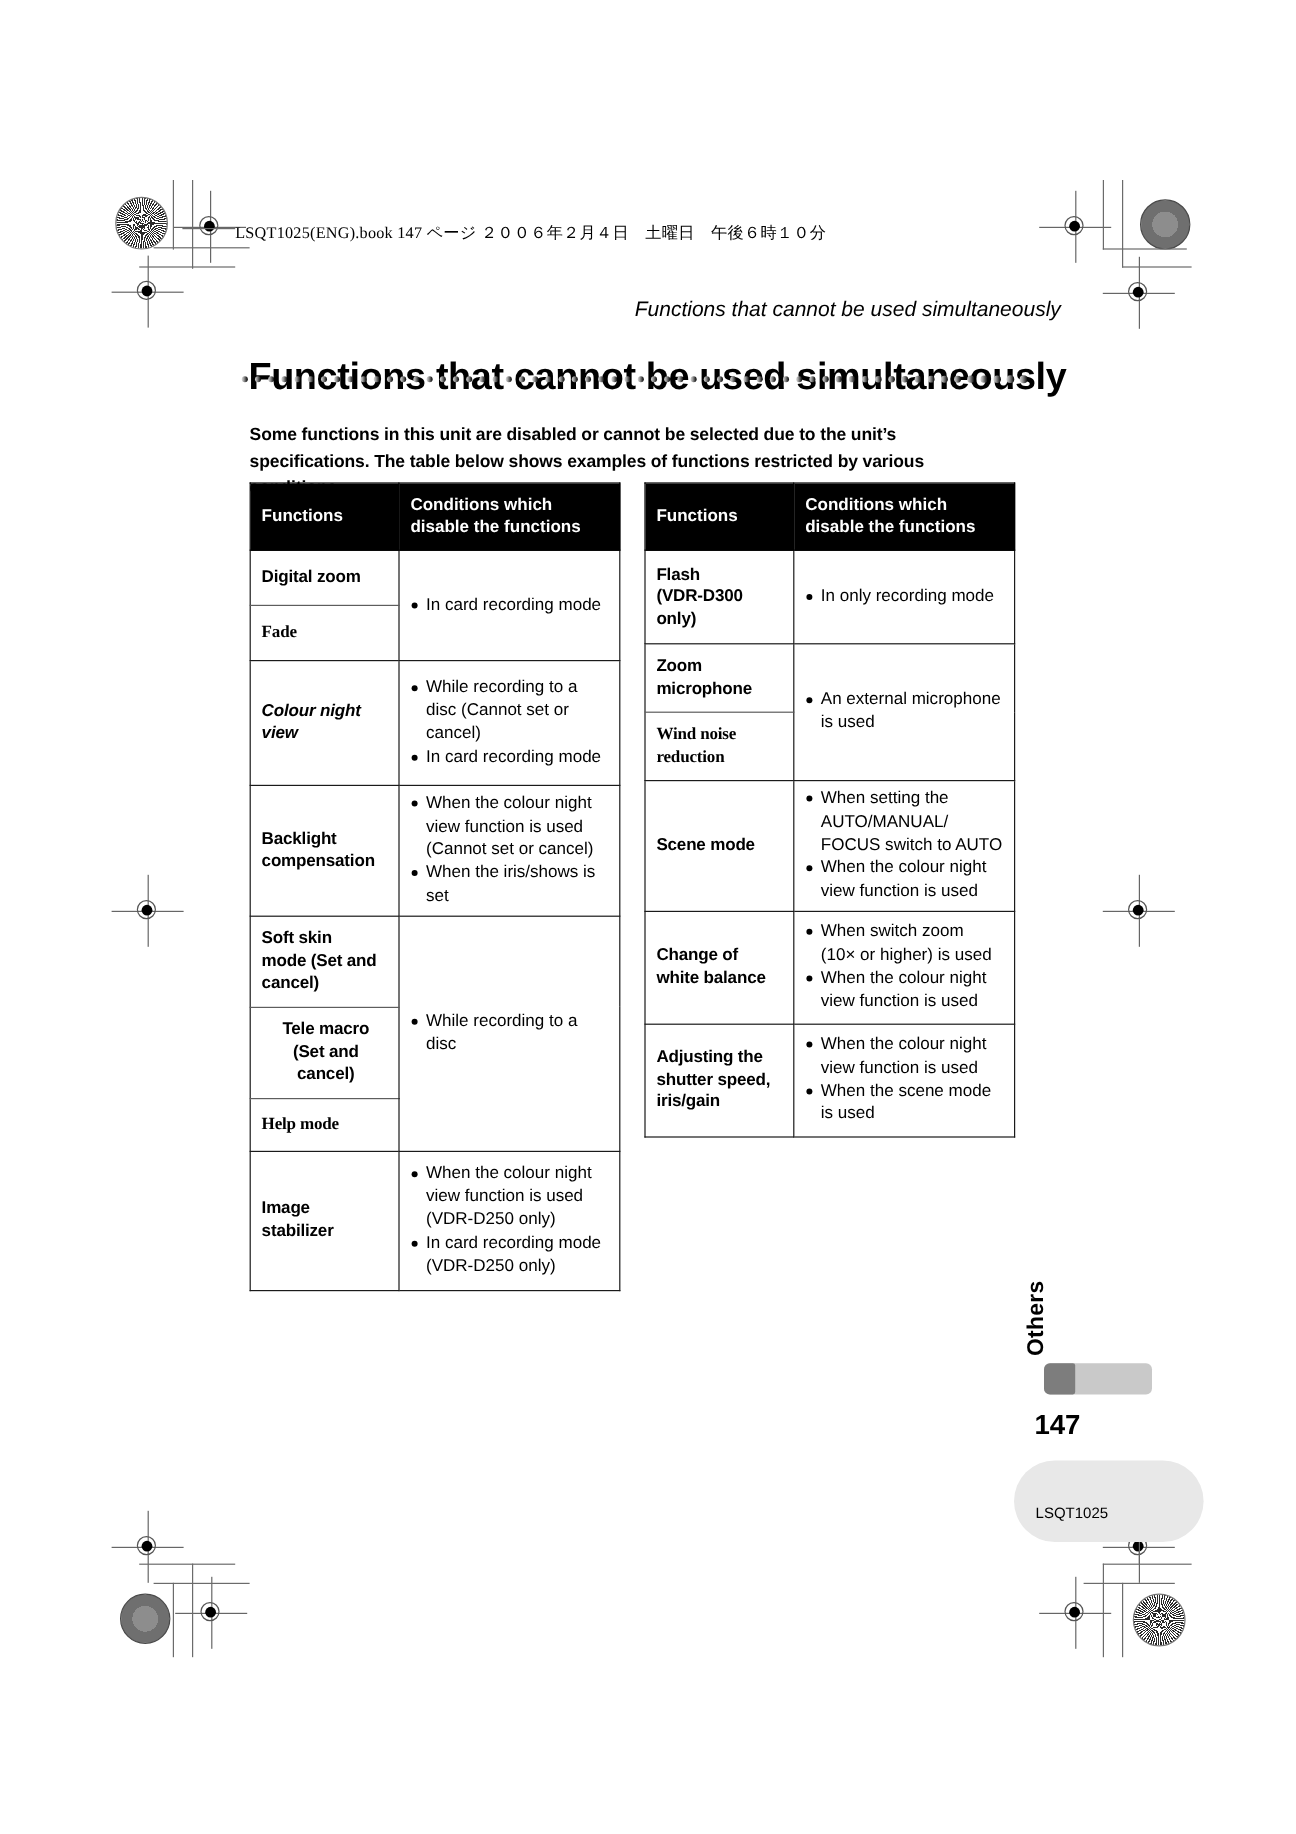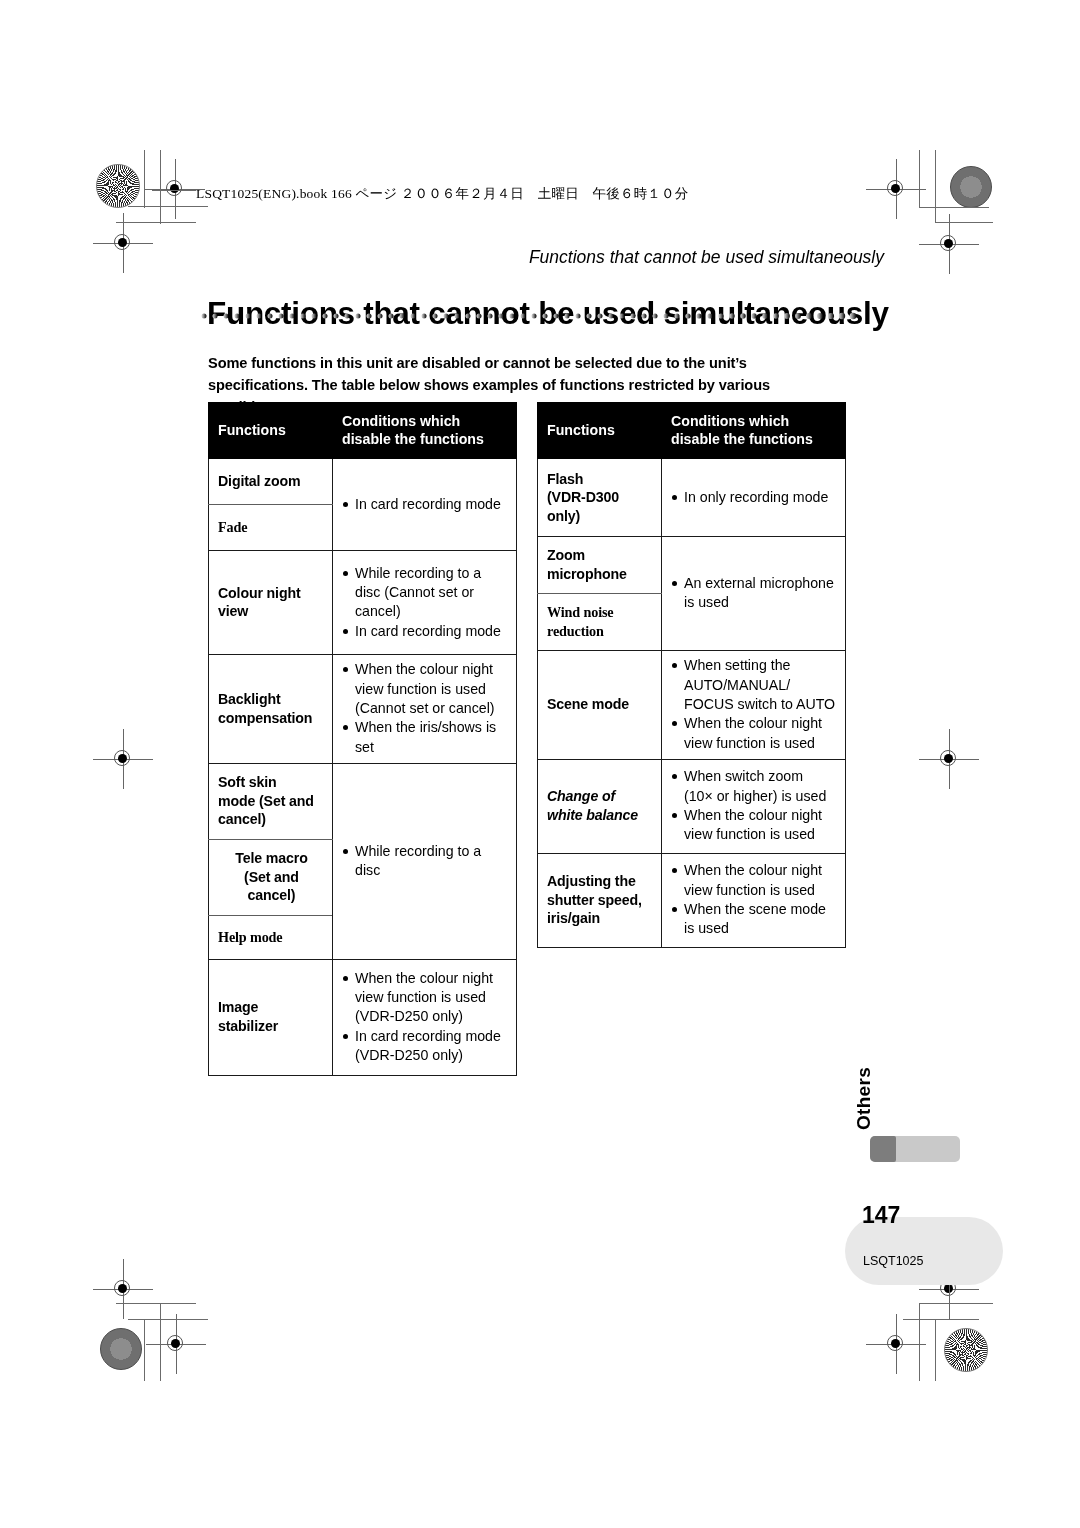--- a/index.html
+++ b/index.html
@@ -184,21 +184,21 @@
   }
   .pagebox {
     position: absolute;
     left: 845px; top: 1217px;
     width: 158px; height: 68px;
     background: #e8e8e8;
     border-radius: 34px;
   }
   .pagenum {
     position: absolute;
-    left: 862px; top: 1202px;
+    left: 862px; top: 1174px;
     font-size: 23px;
     font-weight: bold;
   }
   .pagecode {
     position: absolute;
     left: 863px; top: 1254px;
     font-size: 12.5px;
   }
 </style>
 </head>
@@ -292,21 +292,21 @@
   <div class="cropL" style="left:935px; top:1319px; width:1px; height:62px;"></div>
 
   <div class="mark crosshair" style="left:932px; top:1256px;">
     <div class="hline"></div>
       <div class="vline"></div>
       <div class="ring"></div>
       <div class="dot"></div>
   </div>
 </div>
 
-<div class="runhead">LSQT1025(ENG).book  166 ページ  ２００６年２月４日　土曜日　午後６時１０分</div>
+<div class="runhead">LSQT1025(ENG).book  147 ページ  ２００６年２月４日　土曜日　午後６時１０分</div>
 <div class="mark cropL" style="left:152px; top:190px; width:44px; height:1px;"></div>
 
 <div class="chapterline">Functions that cannot be used simultaneously</div>
 
 <h1 class="pagetitle">Functions that cannot be used simultaneously</h1>
 
 <svg class="dotrule" viewBox="0 0 660 12" preserveAspectRatio="none">
   <defs>
     <linearGradient id="dotgrad" x1="0" y1="0" x2="1" y2="0">
       <stop offset="0" stop-color="#d8d8d8"></stop>
@@ -404,21 +404,21 @@
         <ul>
               <li><span>In card recording mode</span></li>
             </ul>
       </td>
     </tr>
     <tr class="subrow-last">
       <td class="fn" style="height:34px;">Fade</td>
     </tr>
 
     <tr>
-      <td class="fn" style="height:92px;">Colour night<br>view</td>
+      <td class="fn" style="height:92px;font-style:italic;">Colour night<br>view</td>
       <td class="cnd">
         <ul>
           <li>
             <span>While recording to a</span><br>
             <span class="cont">disc (Cannot set or</span>
             <span class="cont">cancel)</span>
           </li>
           <li><span>In card recording mode</span></li>
         </ul>
       </td>
@@ -528,21 +528,21 @@
           </li>
           <li>
             <span>When the colour night</span><br>
             <span class="cont">view function is used</span>
           </li>
         </ul>
       </td>
     </tr>
 
     <tr>
-      <td class="fn" style="height:82px;font-style:italic;">Change of<br>white balance</td>
+      <td class="fn" style="height:82px;">Change of<br>white balance</td>
       <td class="cnd">
         <ul>
           <li>
             <span>When switch zoom</span><br>
             <span class="cont">(10× or higher) is used</span>
           </li>
           <li>
             <span>When the colour night</span><br>
             <span class="cont">view function is used</span>
           </li>

